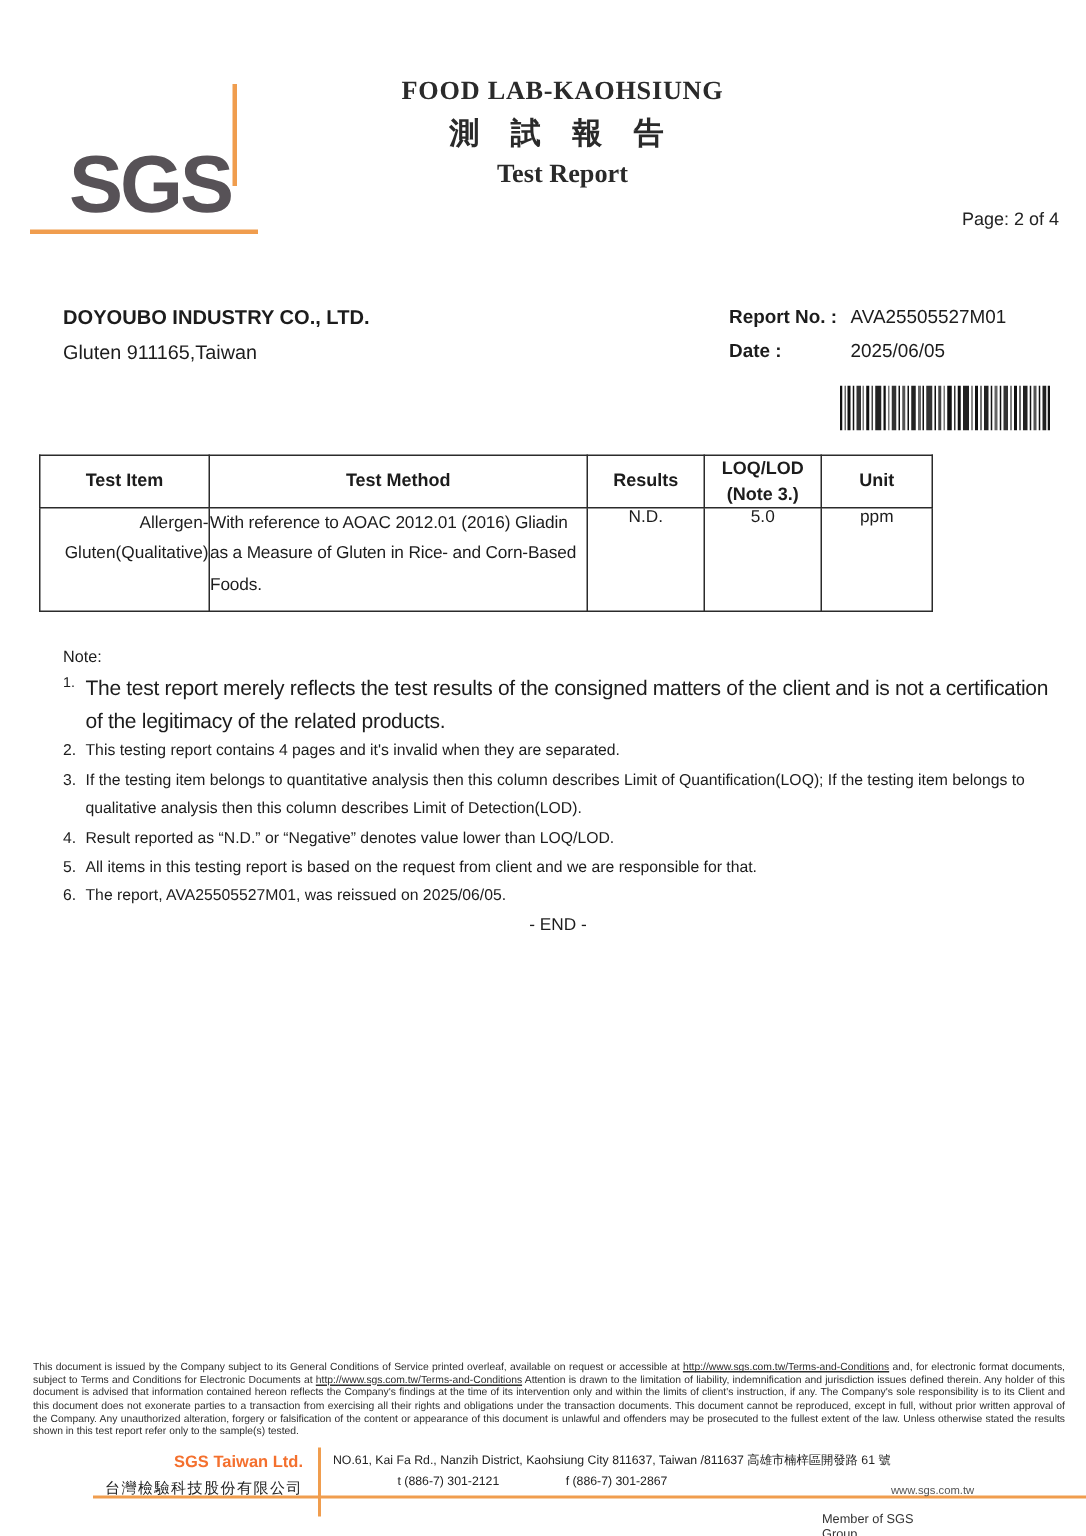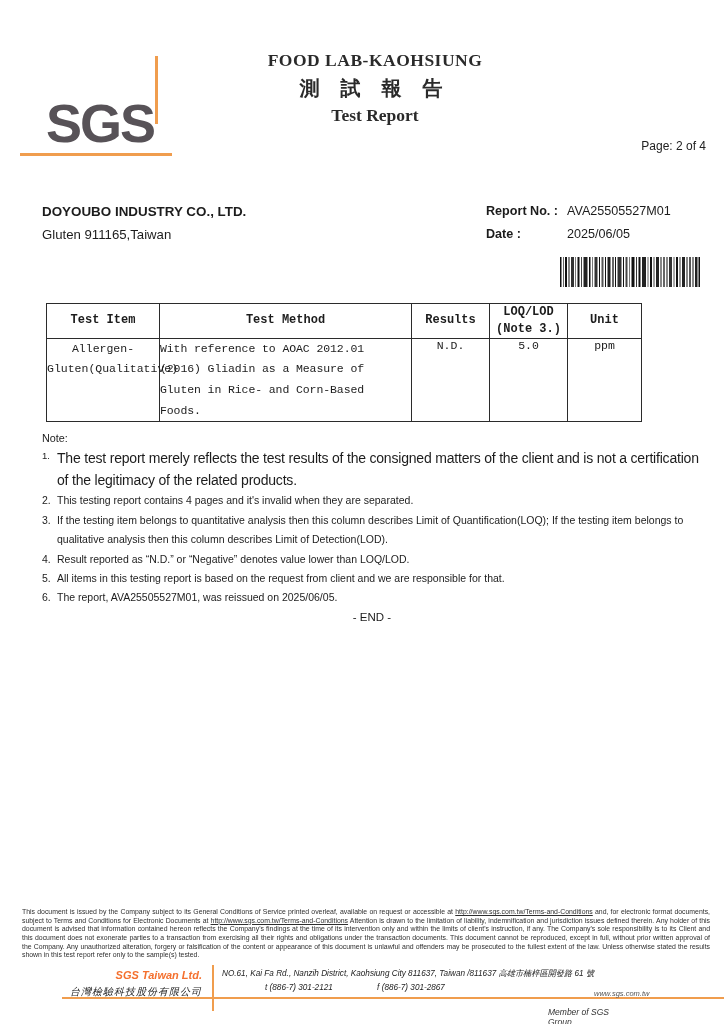--- a/index.html
+++ b/index.html
@@ -27,41 +27,41 @@
   .ht-en2{font-size:17.5px;}
   .page-label{position:absolute;right:18px;top:139px;font-size:12px;color:#222;}
   
   .client{position:absolute;left:42px;top:200px;width:440px;font-size:13.2px;line-height:23px;}
   .client .name{font-weight:bold;font-size:13.4px;}
   .report-info{position:absolute;left:486px;top:200px;width:230px;font-size:12.6px;line-height:23px;}
   .ri-row{display:flex;}
   .ri-label{font-weight:bold;width:81px;flex:none;}
   .barcode{position:absolute;left:560px;top:257px;width:140px;height:30px;}
   
-  table.results{position:absolute;left:46px;top:303px;width:595px;border-collapse:collapse;table-layout:fixed;font-family:Liberation Mono, monospace;}
+  table.results{position:absolute;left:26px;top:303px;width:595px;border-collapse:collapse;table-layout:fixed;}
   table.results td,table.results th{border:1.5px solid #2b2b2b;padding:0;vertical-align:middle;}
   table.results th{font-size:12px;font-weight:bold;text-align:center;height:34px;line-height:1.4;}
   table.results td{vertical-align:top;font-size:11.5px;height:69px;}
-  .cell-item{text-align:center;padding-top:6px;line-height:1.8;margin-top:18px;}
+  .cell-item{text-align:right;padding-top:6px;line-height:1.8;margin-top:18px;}
   .cell-method{padding:5px 3px 0 4px;line-height:1.8;letter-spacing:-0.1px;}
   .cell-center{text-align:center;padding-top:7px;font-size:12px;}
   
   .notes{position:absolute;left:42px;top:428px;width:660px;}
   .note-label{font-size:10.8px;line-height:20px;}
   .note{display:flex;}
   .note .num{width:15px;flex:none;font-size:10.5px;line-height:1.85;}
   .note .txt{flex:1;font-size:10.5px;line-height:1.85;}
   .note.big .num{font-size:9.5px;padding-top:1px;line-height:1.5;}
   .note.big .txt{font-size:14px;line-height:1.55;letter-spacing:-0.2px;}
   .end-marker{text-align:center;font-size:11.5px;margin-top:3px;}
   
   .legal{position:absolute;left:22px;top:908px;width:688px;font-size:6.9px;line-height:1.25;
     text-align:justify;color:#2e2e2e;}
   .legal .link{text-decoration:underline;}
-  .footer{position:absolute;left:0;top:963px;width:616px;height:61px;font-style:italic;}
+  .footer{position:absolute;left:0;top:963px;width:616px;height:61px;}
   .f-hline{position:absolute;left:62px;top:34px;width:662px;height:2px;background:var(--accent);}
   .f-vline{position:absolute;left:212px;top:2px;width:2px;height:46px;background:var(--accent);}
   .f-company{position:absolute;left:28px;top:6px;width:174px;text-align:right;}
   .f-company .en{color:var(--brand);font-weight:bold;font-size:11px;line-height:1.25;}
   .f-company .zh{font-size:10px;margin-top:2px;letter-spacing:1px;color:#222;
     font-family:"Liberation Serif","DejaVu Serif",serif;}
   .f-address{position:absolute;left:222px;top:5px;width:500px;font-size:8.2px;color:#222;}
   .f-phones{margin-top:4px;padding-left:43px;}
   .f-phones .fax{margin-left:42px;}
   .f-web{position:absolute;left:594px;top:26px;font-size:7.5px;color:#555;}

